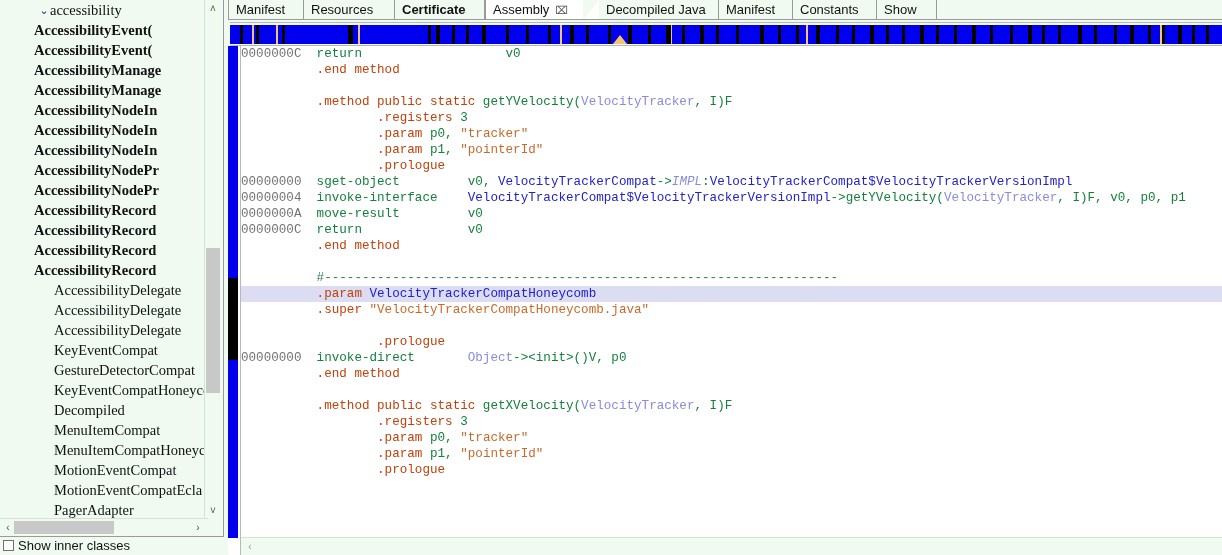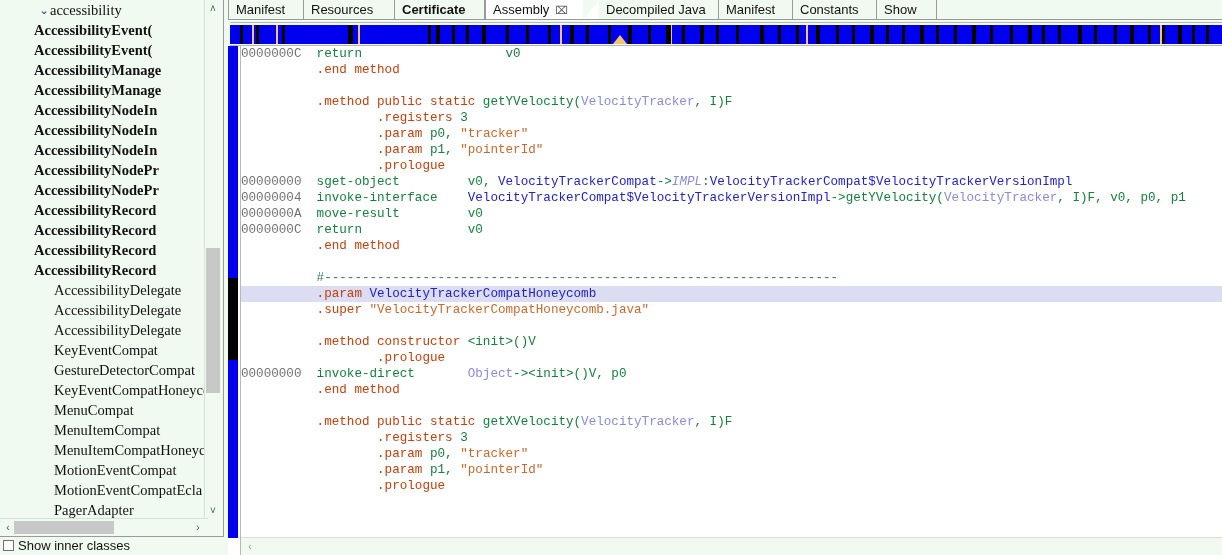--- a/index.html
+++ b/index.html
@@ -204,21 +204,21 @@
             <div class="tree-row lvl1"><span>AccessibilityRecord</span></div>
             <div class="tree-row lvl1"><span>AccessibilityRecord</span></div>
           </div>
         <div id="tree-siblings">
             <div class="tree-row lvl2"><span>AccessibilityDelegate</span></div>
             <div class="tree-row lvl2"><span>AccessibilityDelegate</span></div>
             <div class="tree-row lvl2"><span>AccessibilityDelegate</span></div>
             <div class="tree-row lvl2"><span>KeyEventCompat</span></div>
             <div class="tree-row lvl2"><span>GestureDetectorCompat</span></div>
             <div class="tree-row lvl2"><span>KeyEventCompatHoneyco</span></div>
-            <div class="tree-row lvl2"><span>MenuCompat</span></div>
+            <div class="tree-row lvl2"><span>Decompiled</span></div>
             <div class="tree-row lvl2"><span>MenuItemCompat</span></div>
             <div class="tree-row lvl2"><span>MenuItemCompatHoneyco</span></div>
             <div class="tree-row lvl2"><span>MotionEventCompat</span></div>
             <div class="tree-row lvl2"><span>MotionEventCompatEcla</span></div>
             <div class="tree-row lvl2"><span>PagerAdapter</span></div>
           </div>
       </div>
 
       <div id="tree-vscroll">
         <div class="arrow up">˄</div>
@@ -336,21 +336,20 @@
           <div class="cl"><span class="addr">00000000</span><span>  </span><span class="plain">sget-object</span><span class="plain">         </span><span class="plain">v0, </span><span class="cls">VelocityTrackerCompat</span><span class="plain">-&gt;</span><span class="ital">IMPL</span><span class="plain">:</span><span class="cls">VelocityTrackerCompat$VelocityTrackerVersionImpl</span></div>
           <div class="cl"><span class="addr">00000004</span><span>  </span><span class="plain">invoke-interface</span><span class="plain">    </span><span class="cls">VelocityTrackerCompat$VelocityTrackerVersionImpl</span><span class="plain">-&gt;getYVelocity(</span><span class="type">VelocityTracker</span><span class="plain">, I)F, v0, p0, p1</span></div>
           <div class="cl"><span class="addr">0000000A</span><span>  </span><span class="plain">move-result</span><span class="plain">         </span><span class="plain">v0</span></div>
           <div class="cl"><span class="addr">0000000C</span><span>  </span><span class="plain">return</span><span class="plain">              </span><span class="plain">v0</span></div>
           <div class="cl"><span class="addr">        </span><span>  </span><span class="kw">.end method</span></div>
           <div class="cl"><span class="addr">        </span><span>  </span></div>
           <div class="cl"><span class="addr">        </span><span>  </span><span class="hash">#--------------------------------------------------------------------</span></div>
           <div class="cl hl"><span class="addr">        </span><span>  </span><span class="kw">.param </span><span class="cls">VelocityTrackerCompatHoneycomb</span></div>
           <div class="cl"><span class="addr">        </span><span>  </span><span class="kw">.super </span><span class="str">"VelocityTrackerCompatHoneycomb.java"</span></div>
           <div class="cl"><span class="addr">        </span><span>  </span></div>
-          <div class="cl"><span class="addr">        </span><span>  </span><span class="kw">.method constructor </span><span class="plain">&lt;init&gt;()V</span></div>
           <div class="cl"><span class="addr">        </span><span>  </span><span class="plain">        </span><span class="kw">.prologue</span></div>
           <div class="cl"><span class="addr">00000000</span><span>  </span><span class="plain">invoke-direct</span><span class="plain">       </span><span class="type">Object</span><span class="plain">-&gt;&lt;init&gt;()V, p0</span></div>
           <div class="cl"><span class="addr">        </span><span>  </span><span class="kw">.end method</span></div>
           <div class="cl"><span class="addr">        </span><span>  </span></div>
           <div class="cl"><span class="addr">        </span><span>  </span><span class="kw">.method public static </span><span class="plain">getXVelocity(</span><span class="type">VelocityTracker</span><span class="plain">, I)F</span></div>
           <div class="cl"><span class="addr">        </span><span>  </span><span class="plain">        </span><span class="kw">.registers </span><span class="plain">3</span></div>
           <div class="cl"><span class="addr">        </span><span>  </span><span class="plain">        </span><span class="kw">.param </span><span class="plain">p0, </span><span class="str">"tracker"</span></div>
           <div class="cl"><span class="addr">        </span><span>  </span><span class="plain">        </span><span class="kw">.param </span><span class="plain">p1, </span><span class="str">"pointerId"</span></div>
           <div class="cl"><span class="addr">        </span><span>  </span><span class="plain">        </span><span class="kw">.prologue</span></div>
         </div>

